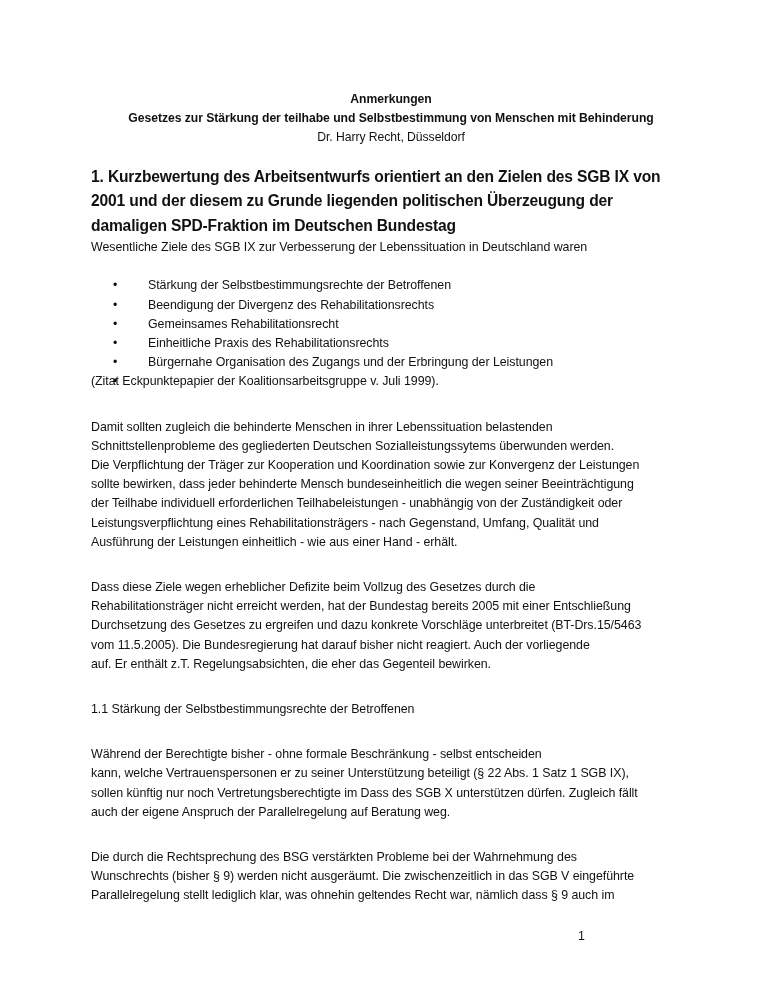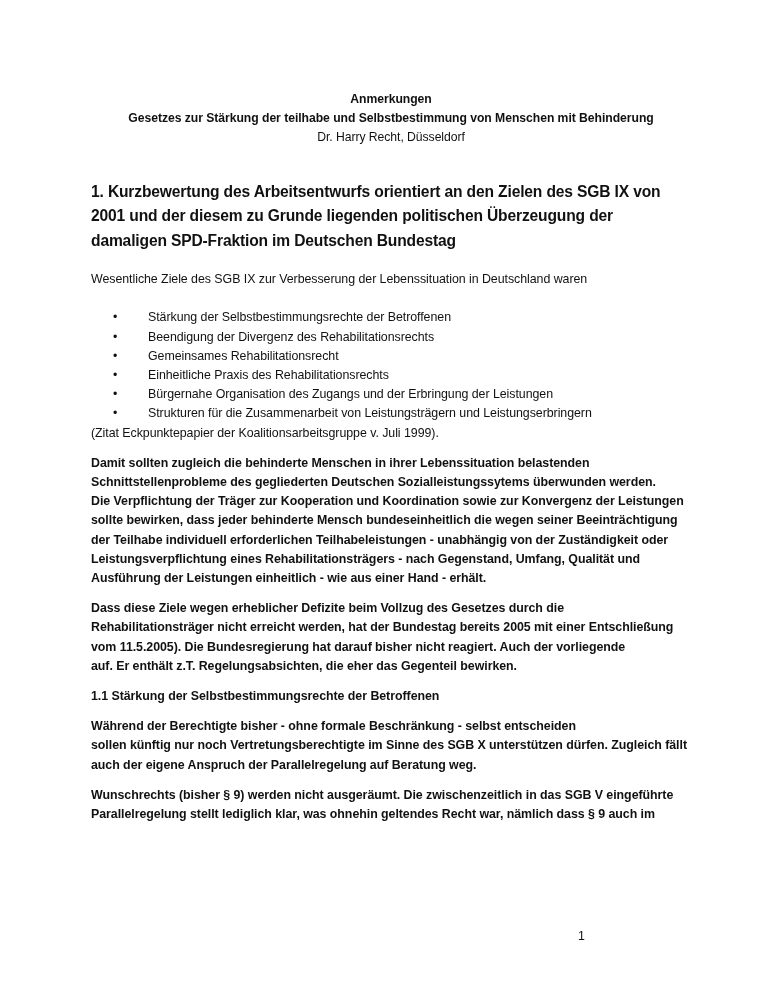--- a/index.html
+++ b/index.html
@@ -32,31 +32,31 @@
     }
     .title-block {
       text-align: center;
       font-size: 12.2px;
       line-height: 19.2px;
       margin-left: -20px;
       width: 640px;
     }
     .title-block .b { font-weight: bold; }
     .h1 {
-      margin-top: 32px;
+      margin-top: 17px;
       font-weight: bold;
       font-size: 15.6px;
       line-height: 24.5px;
       letter-spacing: -0.15px;
     }
     p {
       margin: 0;
     }
-    .para { margin-top: 17px; }
-    .gap { margin-top: 11px; font-weight: bold; }
+    .para { margin-top: 0; }
+    .gap { margin-top: 26px; }
     ul.bullets {
       list-style: none;
       margin: 19px 0 0 0;
       padding: 0;
     }
     ul.bullets li {
       position: relative;
       padding-left: 57px;
     }
     ul.bullets li .dot {
@@ -88,49 +88,52 @@
     <div class="h1">1. Kurzbewertung des Arbeitsentwurfs orientiert an den Zielen des SGB IX von 2001 und der diesem zu Grunde liegenden politischen Überzeugung der damaligen SPD-Fraktion im Deutschen Bundestag</div>
 
     <p class="para">Wesentliche Ziele des SGB IX zur Verbesserung der Lebenssituation in Deutschland waren</p>
 
     <ul class="bullets">
       <li><span class="dot">•</span><span>Stärkung der Selbstbestimmungsrechte der Betroffenen</span></li>
       <li><span class="dot">•</span><span>Beendigung der Divergenz des Rehabilitationsrechts</span></li>
       <li><span class="dot">•</span><span>Gemeinsames Rehabilitationsrecht</span></li>
       <li><span class="dot">•</span><span>Einheitliche Praxis des Rehabilitationsrechts</span></li>
       <li><span class="dot">•</span><span>Bürgernahe Organisation des Zugangs und der Erbringung der Leistungen</span></li>
-      <li><span class="dot">•</span><span>Strukturen für die Zusammenarbeit von Leistungsträgern und Leistungserbringern</span></li>
+      <li><span class="dot">•</span></li>
     </ul>
     <p>(Zitat Eckpunktepapier der Koalitionsarbeitsgruppe v. Juli 1999).</p>
 
     <div class="gap">
       <div>Damit sollten zugleich die behinderte Menschen in ihrer Lebenssituation belastenden</div>
       <div>Schnittstellenprobleme des gegliederten Deutschen Sozialleistungssytems überwunden werden.</div>
       <div>Die  Verpflichtung der Träger zur Kooperation und Koordination sowie zur Konvergenz der Leistungen</div>
       <div>sollte bewirken,  dass  jeder behinderte Mensch bundeseinheitlich die wegen seiner Beeinträchtigung</div>
       <div>der Teilhabe individuell erforderlichen Teilhabeleistungen - unabhängig von der Zuständigkeit oder</div>
       <div>Leistungsverpflichtung eines Rehabilitationsträgers - nach Gegenstand, Umfang, Qualität und</div>
       <div>Ausführung der Leistungen einheitlich - wie aus einer Hand - erhält.</div>
     </div>
 
     <div class="gap">
       <div>Dass diese Ziele wegen erheblicher Defizite beim Vollzug des Gesetzes durch die</div>
       <div>Rehabilitationsträger nicht erreicht werden, hat der Bundestag bereits 2005 mit einer Entschließung</div>
+      <div>Durchsetzung des Gesetzes zu ergreifen und dazu konkrete Vorschläge unterbreitet (BT-Drs.15/5463</div>
       <div>vom 11.5.2005). Die Bundesregierung hat darauf bisher nicht reagiert. Auch der vorliegende</div>
       <div>auf. Er enthält z.T.  Regelungsabsichten, die eher das Gegenteil bewirken.</div>
     </div>
 
     <div class="gap">1.1 Stärkung der Selbstbestimmungsrechte der Betroffenen</div>
 
     <div class="gap">
       <div>Während der Berechtigte  bisher - ohne formale Beschränkung - selbst entscheiden</div>
-      <div>sollen künftig nur noch Vertretungsberechtigte im Sinne des SGB X unterstützen dürfen. Zugleich fällt</div>
+      <div>kann, welche Vertrauenspersonen er zu seiner Unterstützung beteiligt (§ 22 Abs. 1 Satz 1 SGB IX),</div>
+      <div>sollen künftig nur noch Vertretungsberechtigte im Dass des SGB X unterstützen dürfen. Zugleich fällt</div>
       <div>auch der eigene Anspruch der Parallelregelung auf Beratung weg.</div>
     </div>
 
     <div class="gap">
+      <div>Die durch die Rechtsprechung des BSG verstärkten Probleme bei der Wahrnehmung des</div>
       <div>Wunschrechts (bisher § 9) werden nicht ausgeräumt. Die zwischenzeitlich in das SGB V eingeführte</div>
       <div>Parallelregelung stellt lediglich klar, was ohnehin geltendes Recht war, nämlich dass § 9 auch im</div>
     </div>
   </div>
 
   <div class="page-number">1</div>
 </div>
 
 </body></html>

